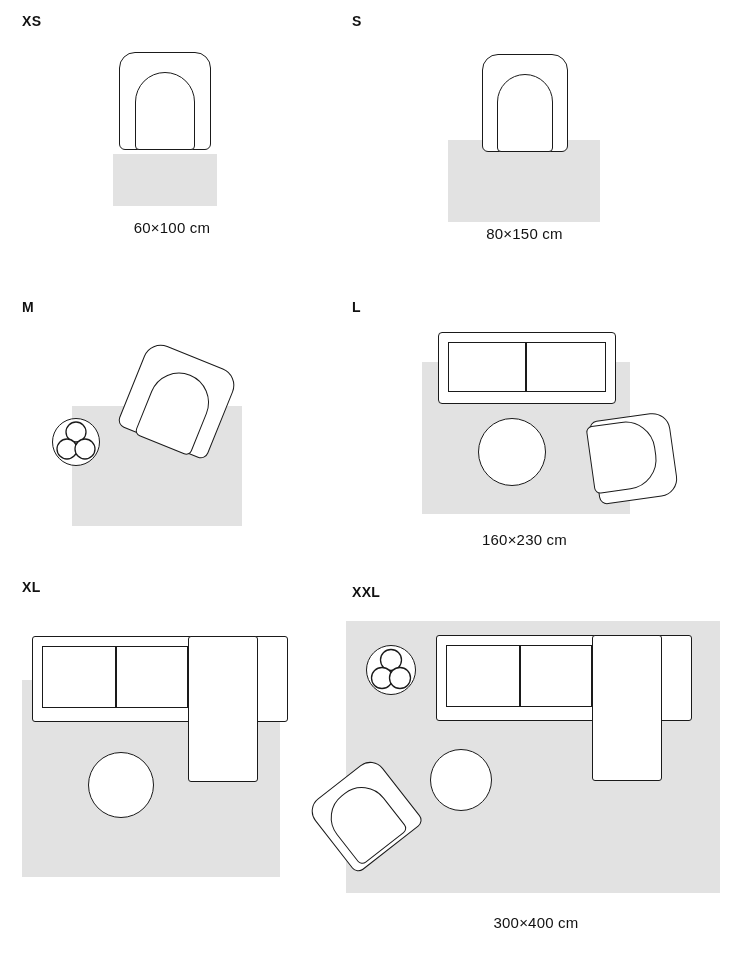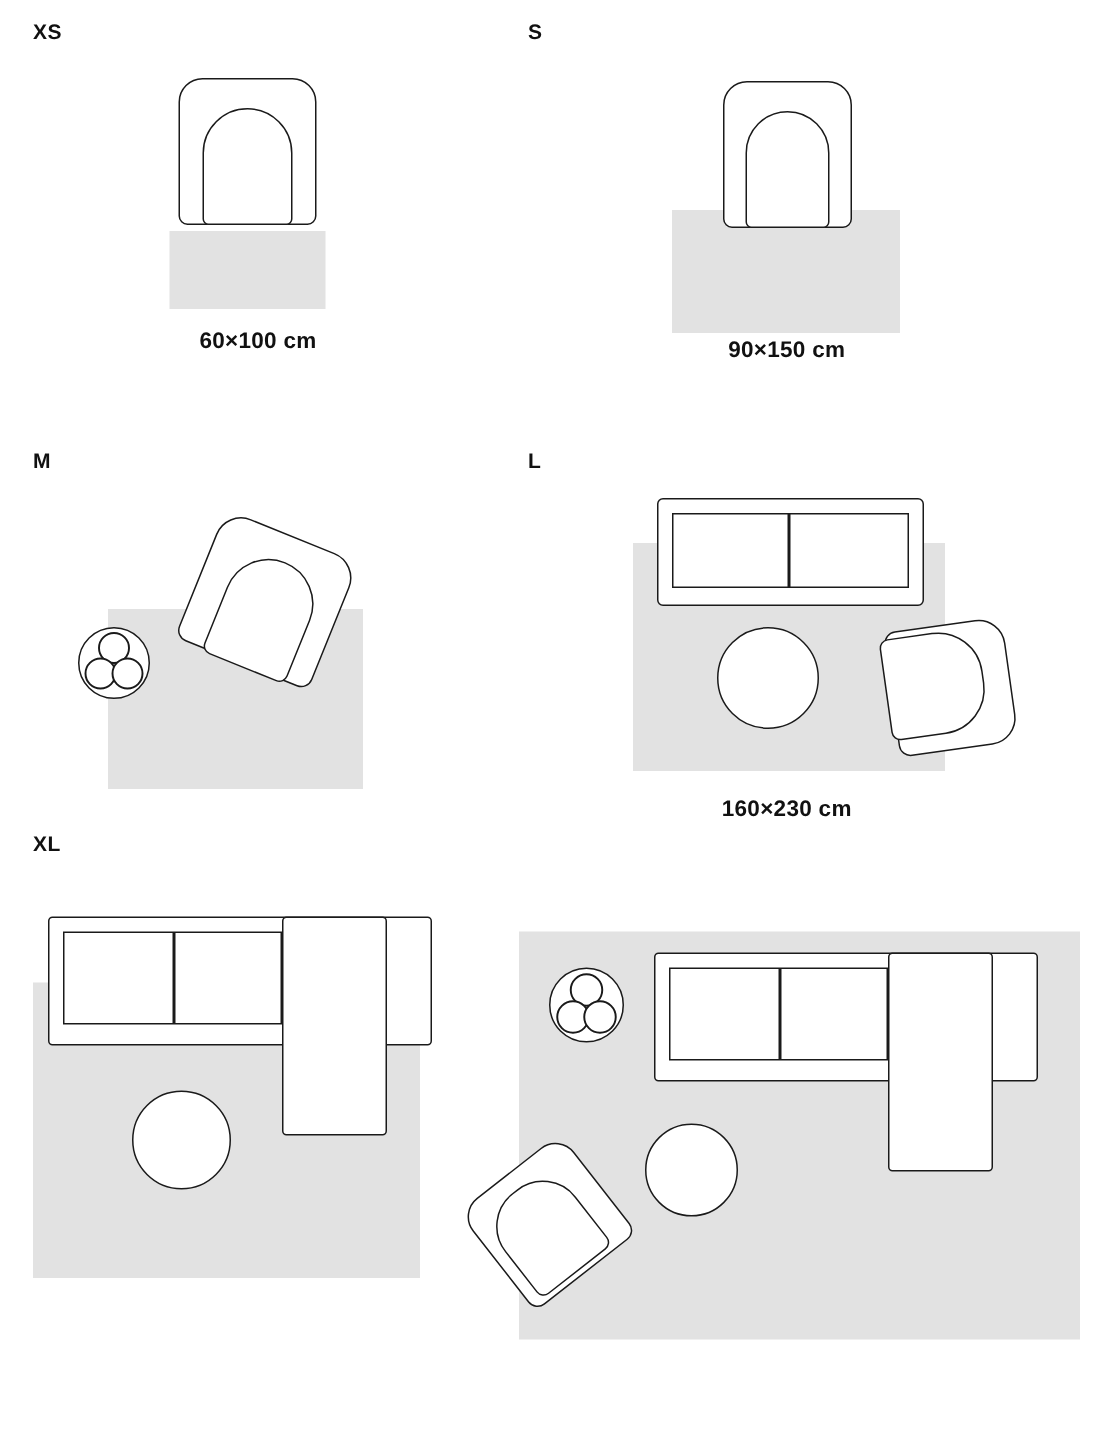--- a/index.html
+++ b/index.html
@@ -25,21 +25,21 @@
   }
   .size-label {
     font-size: 14px;
     font-weight: bold;
     letter-spacing: 0.3px;
     color: #111111;
     line-height: 1;
   }
   .dim-caption {
     font-size: 15px;
-    font-weight: bold;
+    font-weight: normal;
     color: #111111;
     text-align: center;
     line-height: 1;
     letter-spacing: 0.2px;
   }
   .stage {
     position: relative;
   }
   .rug {
     position: absolute;
@@ -89,21 +89,21 @@
     <div class="size-label">S</div>
 
     <div class="stage" style="position:absolute; left:0; top:18px; width:360px; height:190px;">
 
       <div class="rug" style="left:96px; top:108px; width:152px; height:82px;"></div>
 
       <div class="furn" style="left:130px; top:22px; width:86px; height:98px; border-radius:16px 16px 6px 6px;"></div>
       <div class="furn" style="left:145px; top:42px; width:56px; height:78px; border-radius:28px 28px 4px 4px;"></div>
     </div>
 
-    <div class="dim-caption" style="position:absolute; left:0; top:212px; width:345px;">90×150 cm</div>
+    <div class="dim-caption" style="position:absolute; left:0; top:212px; width:345px;">80×150 cm</div>
   </div>
 
   <div class="size-cell" style="left:22px; top:300px; width:330px; height:260px;">
     <div class="size-label">M</div>
 
     <div class="stage" style="position:absolute; left:0; top:18px; width:330px; height:200px;">
 
       <div class="rug" style="left:50px; top:88px; width:170px; height:120px;"></div>
 
       <div class="furn" style="left:108px; top:36px; width:96px; height:92px; border-radius:18px 18px 8px 8px; transform:rotate(22deg);"></div>
@@ -132,38 +132,39 @@
 
       <div class="furn round" style="left:126px; top:100px; width:68px; height:68px;"></div>
 
       <div class="furn" style="left:242px; top:98px; width:80px; height:84px; border-radius:8px 18px 18px 8px; transform:rotate(-8deg);"></div>
       <div class="furn" style="left:238px; top:104px; width:66px; height:68px; border-radius:6px 30px 30px 6px; transform:rotate(-8deg);"></div>
     </div>
 
     <div class="dim-caption" style="position:absolute; left:0; top:232px; width:345px;">160×230 cm</div>
   </div>
 
-  <div class="size-cell" style="left:22px; top:555px; width:330px; height:360px;">
+  <div class="size-cell" style="left:22px; top:580px; width:330px; height:360px;">
     <div class="size-label">XL</div>
 
     <div class="stage" style="position:absolute; left:0; top:20px; width:330px; height:300px;">
 
       <div class="rug" style="left:0px; top:80px; width:258px; height:197px;"></div>
 
       <div class="furn" style="left:10px; top:36px; width:256px; height:86px; border-radius:3px;"></div>
       <div class="furn" style="left:20px; top:46px; width:74px; height:62px;"></div>
       <div class="furn" style="left:94px; top:46px; width:72px; height:62px;"></div>
       <div class="furn" style="left:166px; top:36px; width:70px; height:146px; border-radius:3px;"></div>
 
       <div class="furn round" style="left:66px; top:152px; width:66px; height:66px;"></div>
     </div>
 
   </div>
 
   <div class="size-cell" style="left:352px; top:585px; width:368px; height:372px;">
+    <div class="size-label">XXL</div>
 
     <div class="stage" style="position:absolute; left:0; top:22px; width:368px; height:300px;">
 
       <div class="rug" style="left:-6px; top:14px; width:374px; height:272px;"></div>
 
       <div class="furn round" style="left:14px; top:38px; width:50px; height:50px;"></div>
       <svg class="overlay" width="368" height="300">
         <circle class="plant-leaf" cx="39" cy="53" r="10.5"></circle>
         <circle class="plant-leaf" cx="30" cy="71" r="10.5"></circle>
         <circle class="plant-leaf" cx="48" cy="71" r="10.5"></circle>
@@ -173,15 +174,16 @@
       <div class="furn" style="left:94px; top:38px; width:74px; height:62px;"></div>
       <div class="furn" style="left:168px; top:38px; width:72px; height:62px;"></div>
       <div class="furn" style="left:240px; top:28px; width:70px; height:146px; border-radius:3px;"></div>
 
       <div class="furn round" style="left:78px; top:142px; width:62px; height:62px;"></div>
 
       <div class="furn" style="left:-30px; top:166px; width:86px; height:84px; border-radius:16px 16px 8px 8px; transform:rotate(-38deg);"></div>
       <div class="furn" style="left:-18px; top:180px; width:60px; height:68px; border-radius:28px 28px 6px 6px; transform:rotate(-38deg);"></div>
     </div>
 
+    <div class="dim-caption" style="position:absolute; left:0; top:330px; width:368px;">300×400 cm</div>
   </div>
 
 </div>
 
 </body></html>

